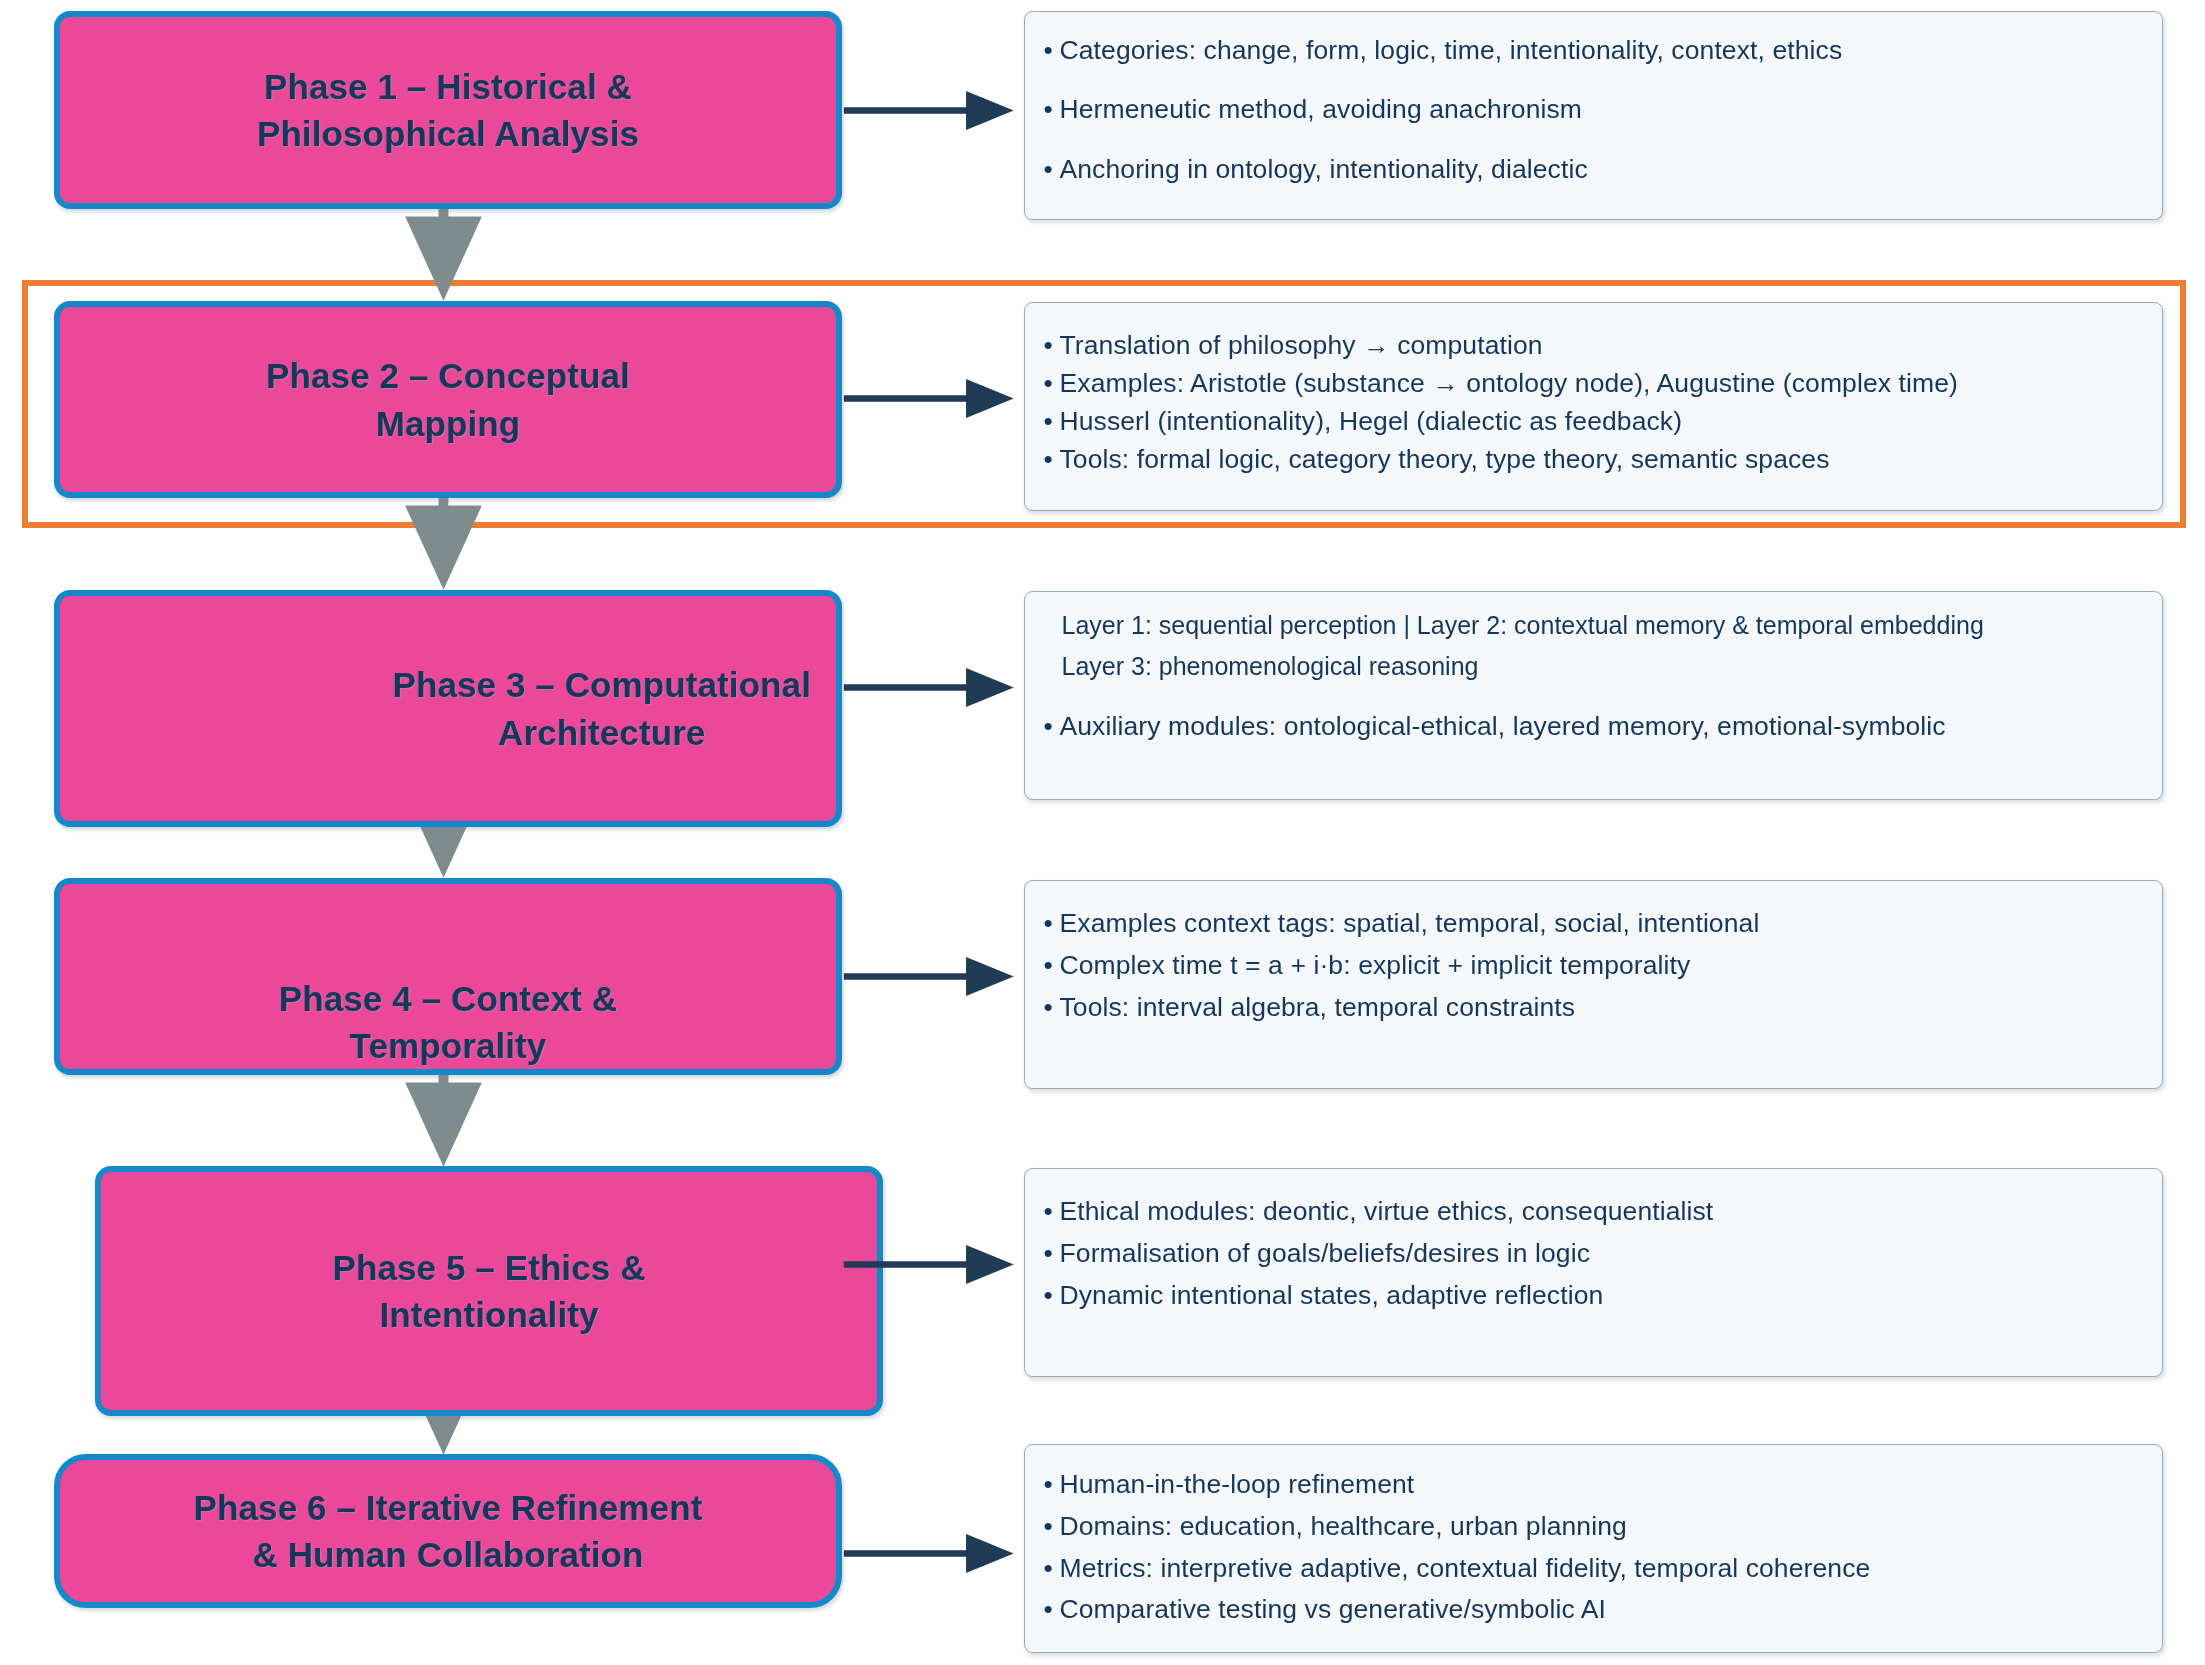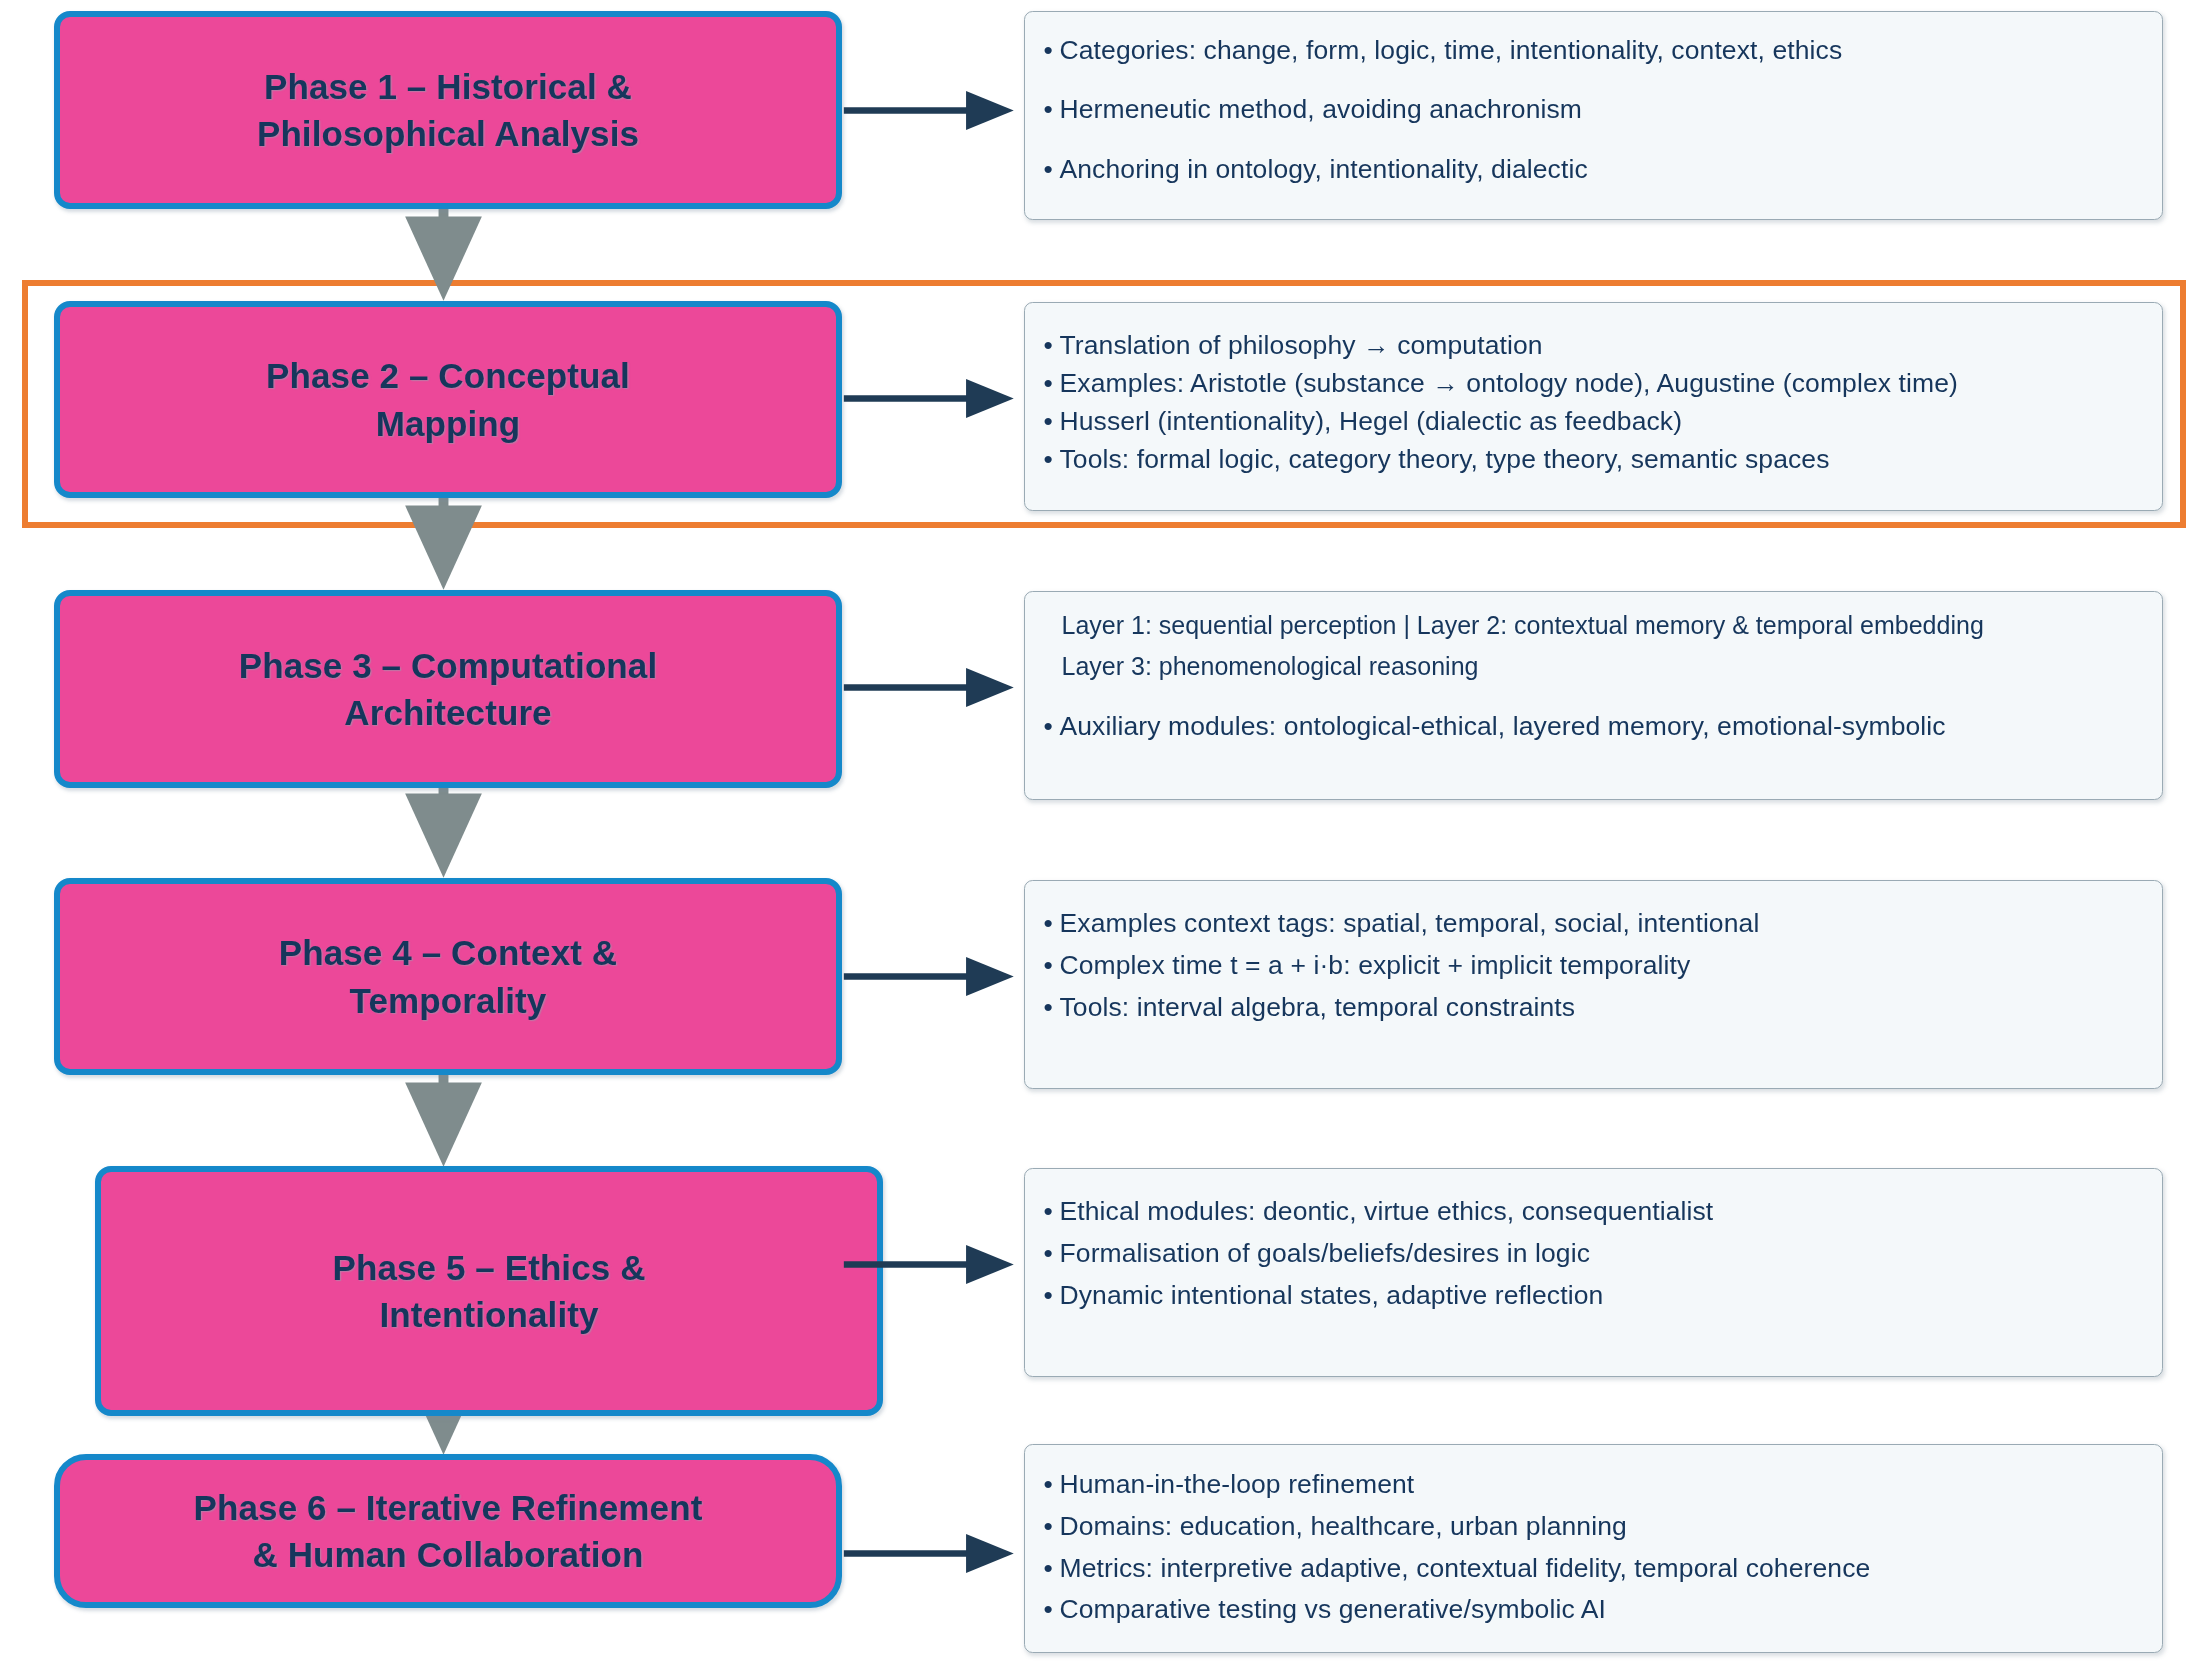--- a/index.html
+++ b/index.html
@@ -204,21 +204,21 @@
       </div>
     </div>
   </div>
 
   <svg class="v-arrow" style="top:492px; height:99px;" viewBox="0 0 160 160" preserveAspectRatio="none">
     <rect x="72" y="0" width="16" height="28" fill="#7F8C8D"></rect>
     <polygon points="18,22 142,22 80,158" fill="#7F8C8D"></polygon>
   </svg>
 
   <div class="row">
-    <div class="phase-box" style="top:590px; height:198px;">
+    <div class="phase-box" style="top:590px; height:237px;justify-content:flex-end;">
       <div class="phase-title">Phase 3 – Computational
 Architecture</div>
     </div>
 
     <svg class="h-arrow" style="top:660px;" viewBox="0 0 300 90">
       <line x1="0" y1="45" x2="212" y2="45" stroke="#1F3B55" stroke-width="11"></line>
       <polygon points="200,13 278,45 200,77" fill="#1F3B55"></polygon>
     </svg>
 
     <div class="detail-box" style="top:591px; height:209px; padding-top:17px;">
@@ -230,21 +230,21 @@
       </div>
     </div>
   </div>
 
   <svg class="v-arrow" style="top:780px; height:99px;" viewBox="0 0 160 160" preserveAspectRatio="none">
     <rect x="72" y="0" width="16" height="28" fill="#7F8C8D"></rect>
     <polygon points="18,22 142,22 80,158" fill="#7F8C8D"></polygon>
   </svg>
 
   <div class="row">
-    <div class="phase-box" style="top:878px; height:197px;">
+    <div class="phase-box" style="top:878px; height:197px;align-items:flex-end;">
       <div class="phase-title">Phase 4 – Context &amp;
 Temporality</div>
     </div>
 
     <svg class="h-arrow" style="top:949px;" viewBox="0 0 300 90">
       <line x1="0" y1="45" x2="212" y2="45" stroke="#1F3B55" stroke-width="11"></line>
       <polygon points="200,13 278,45 200,77" fill="#1F3B55"></polygon>
     </svg>
 
     <div class="detail-box sp-normal" style="top:880px; height:209px; padding-top:25px;">

